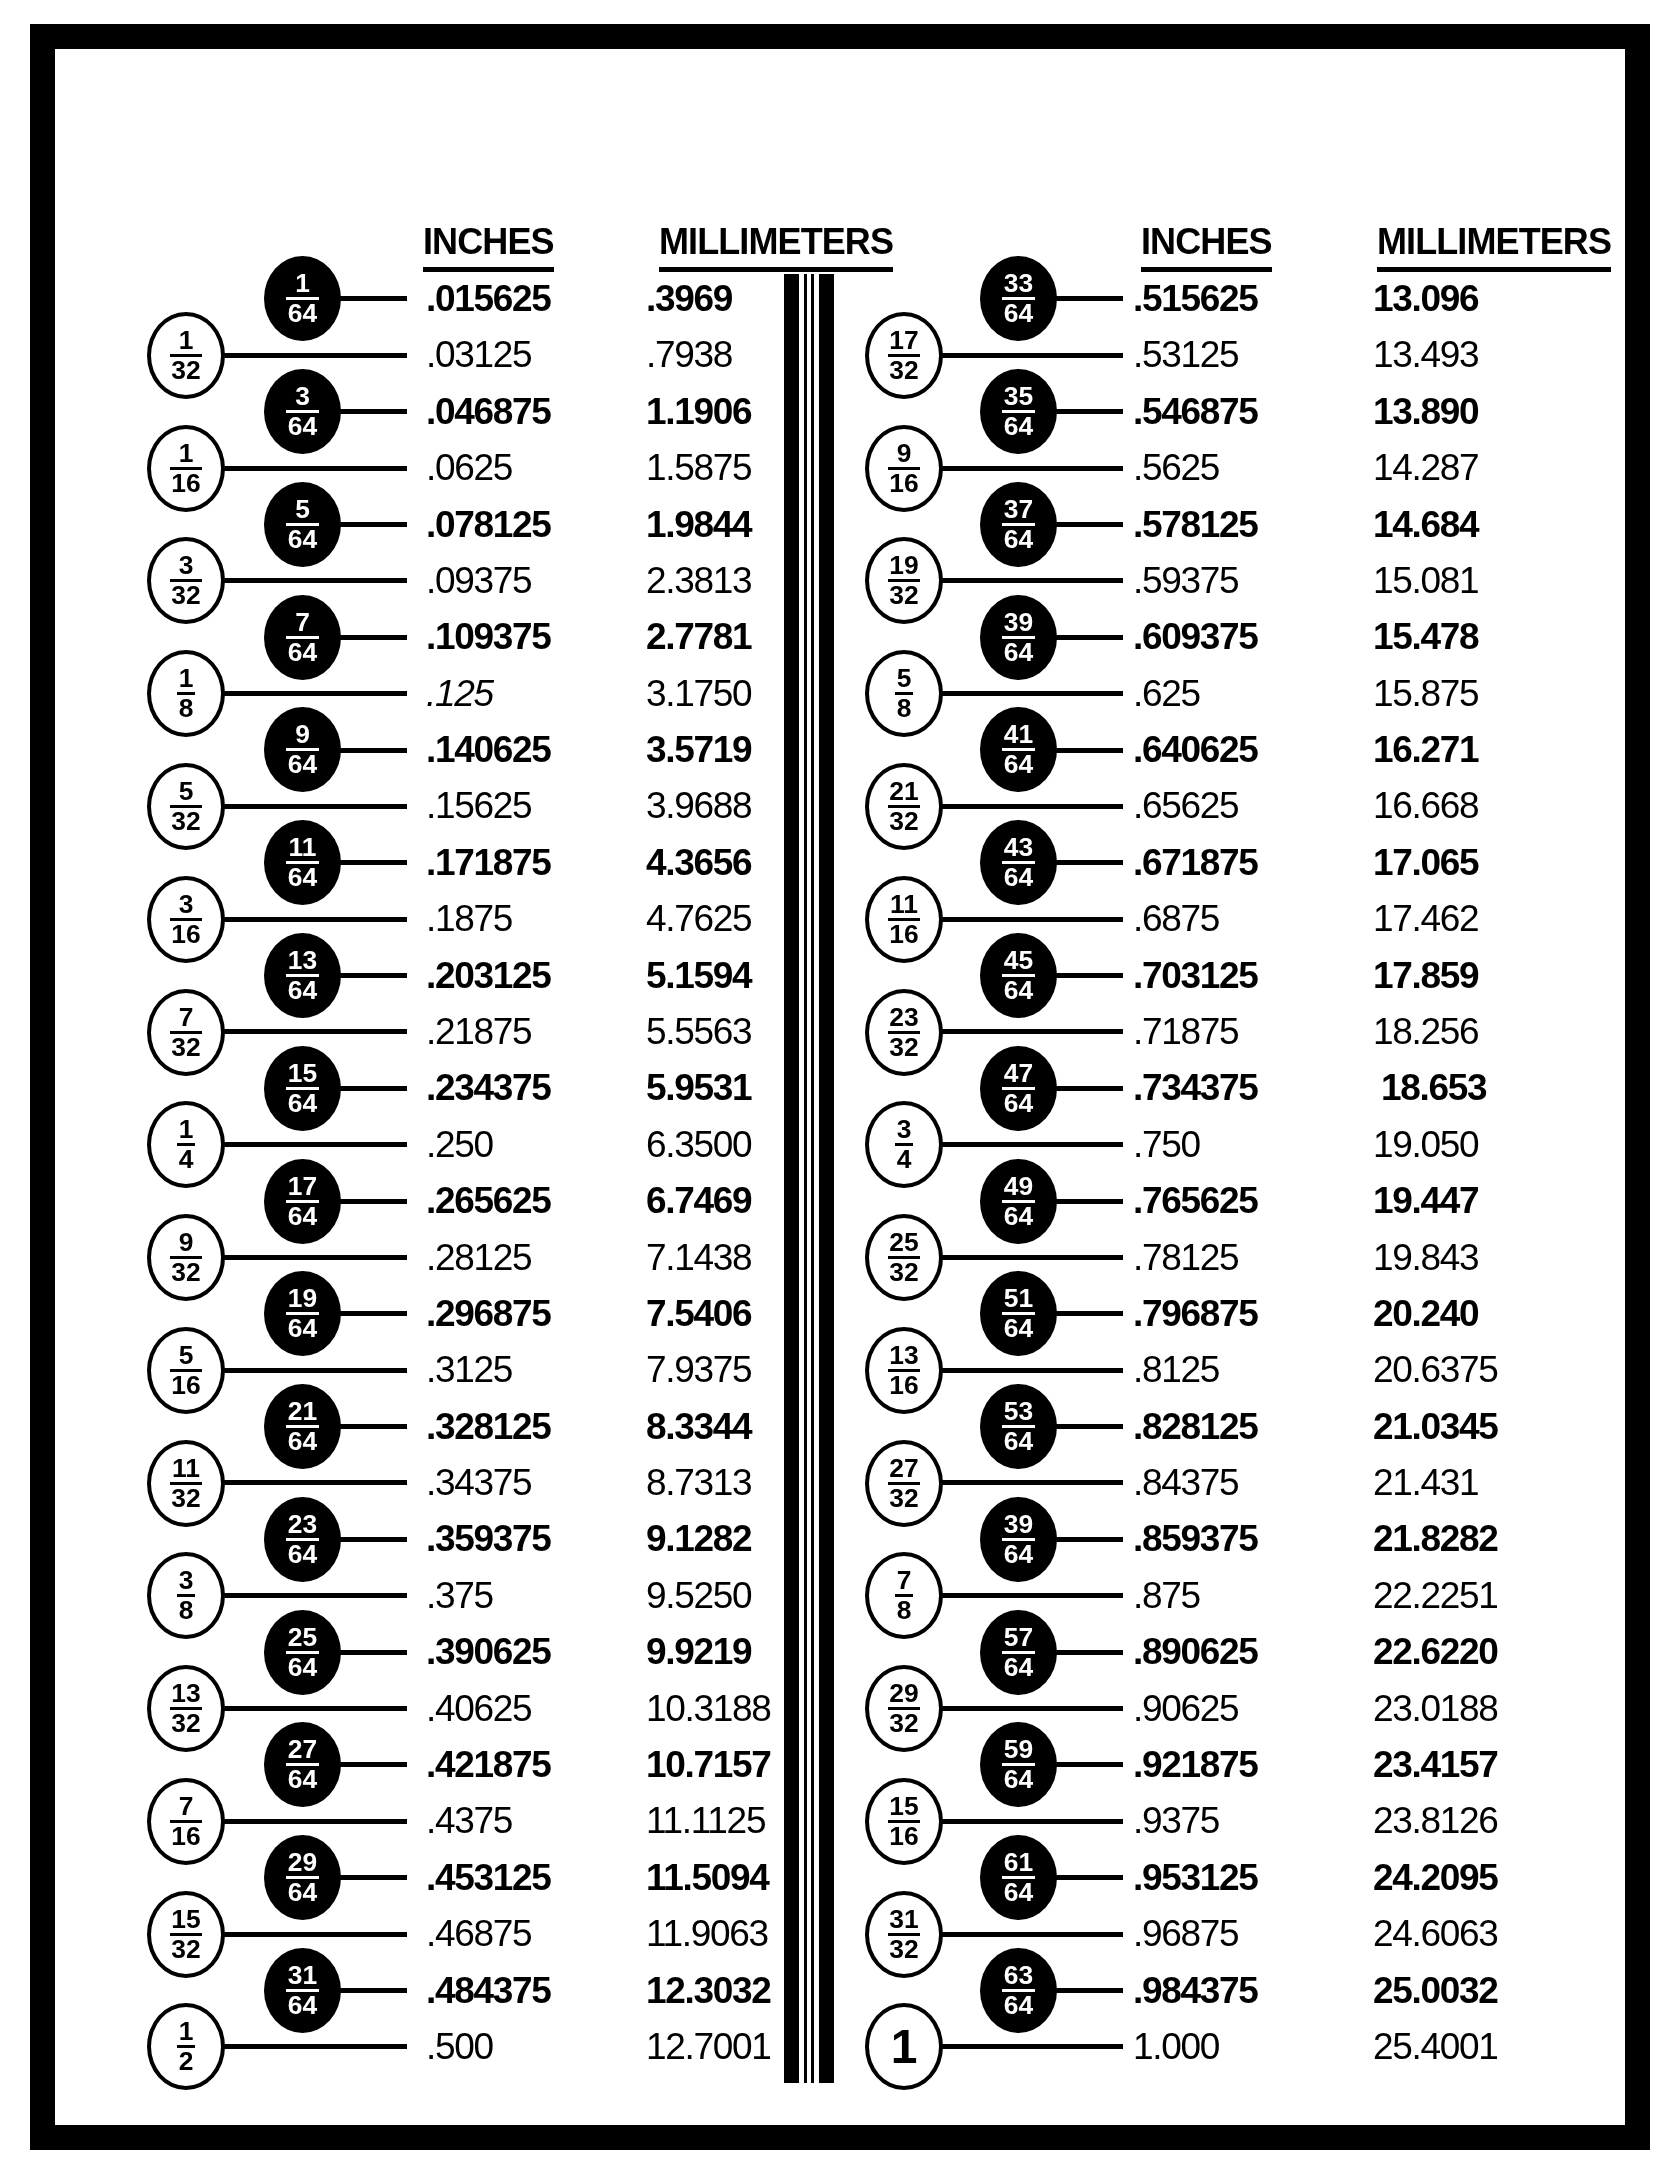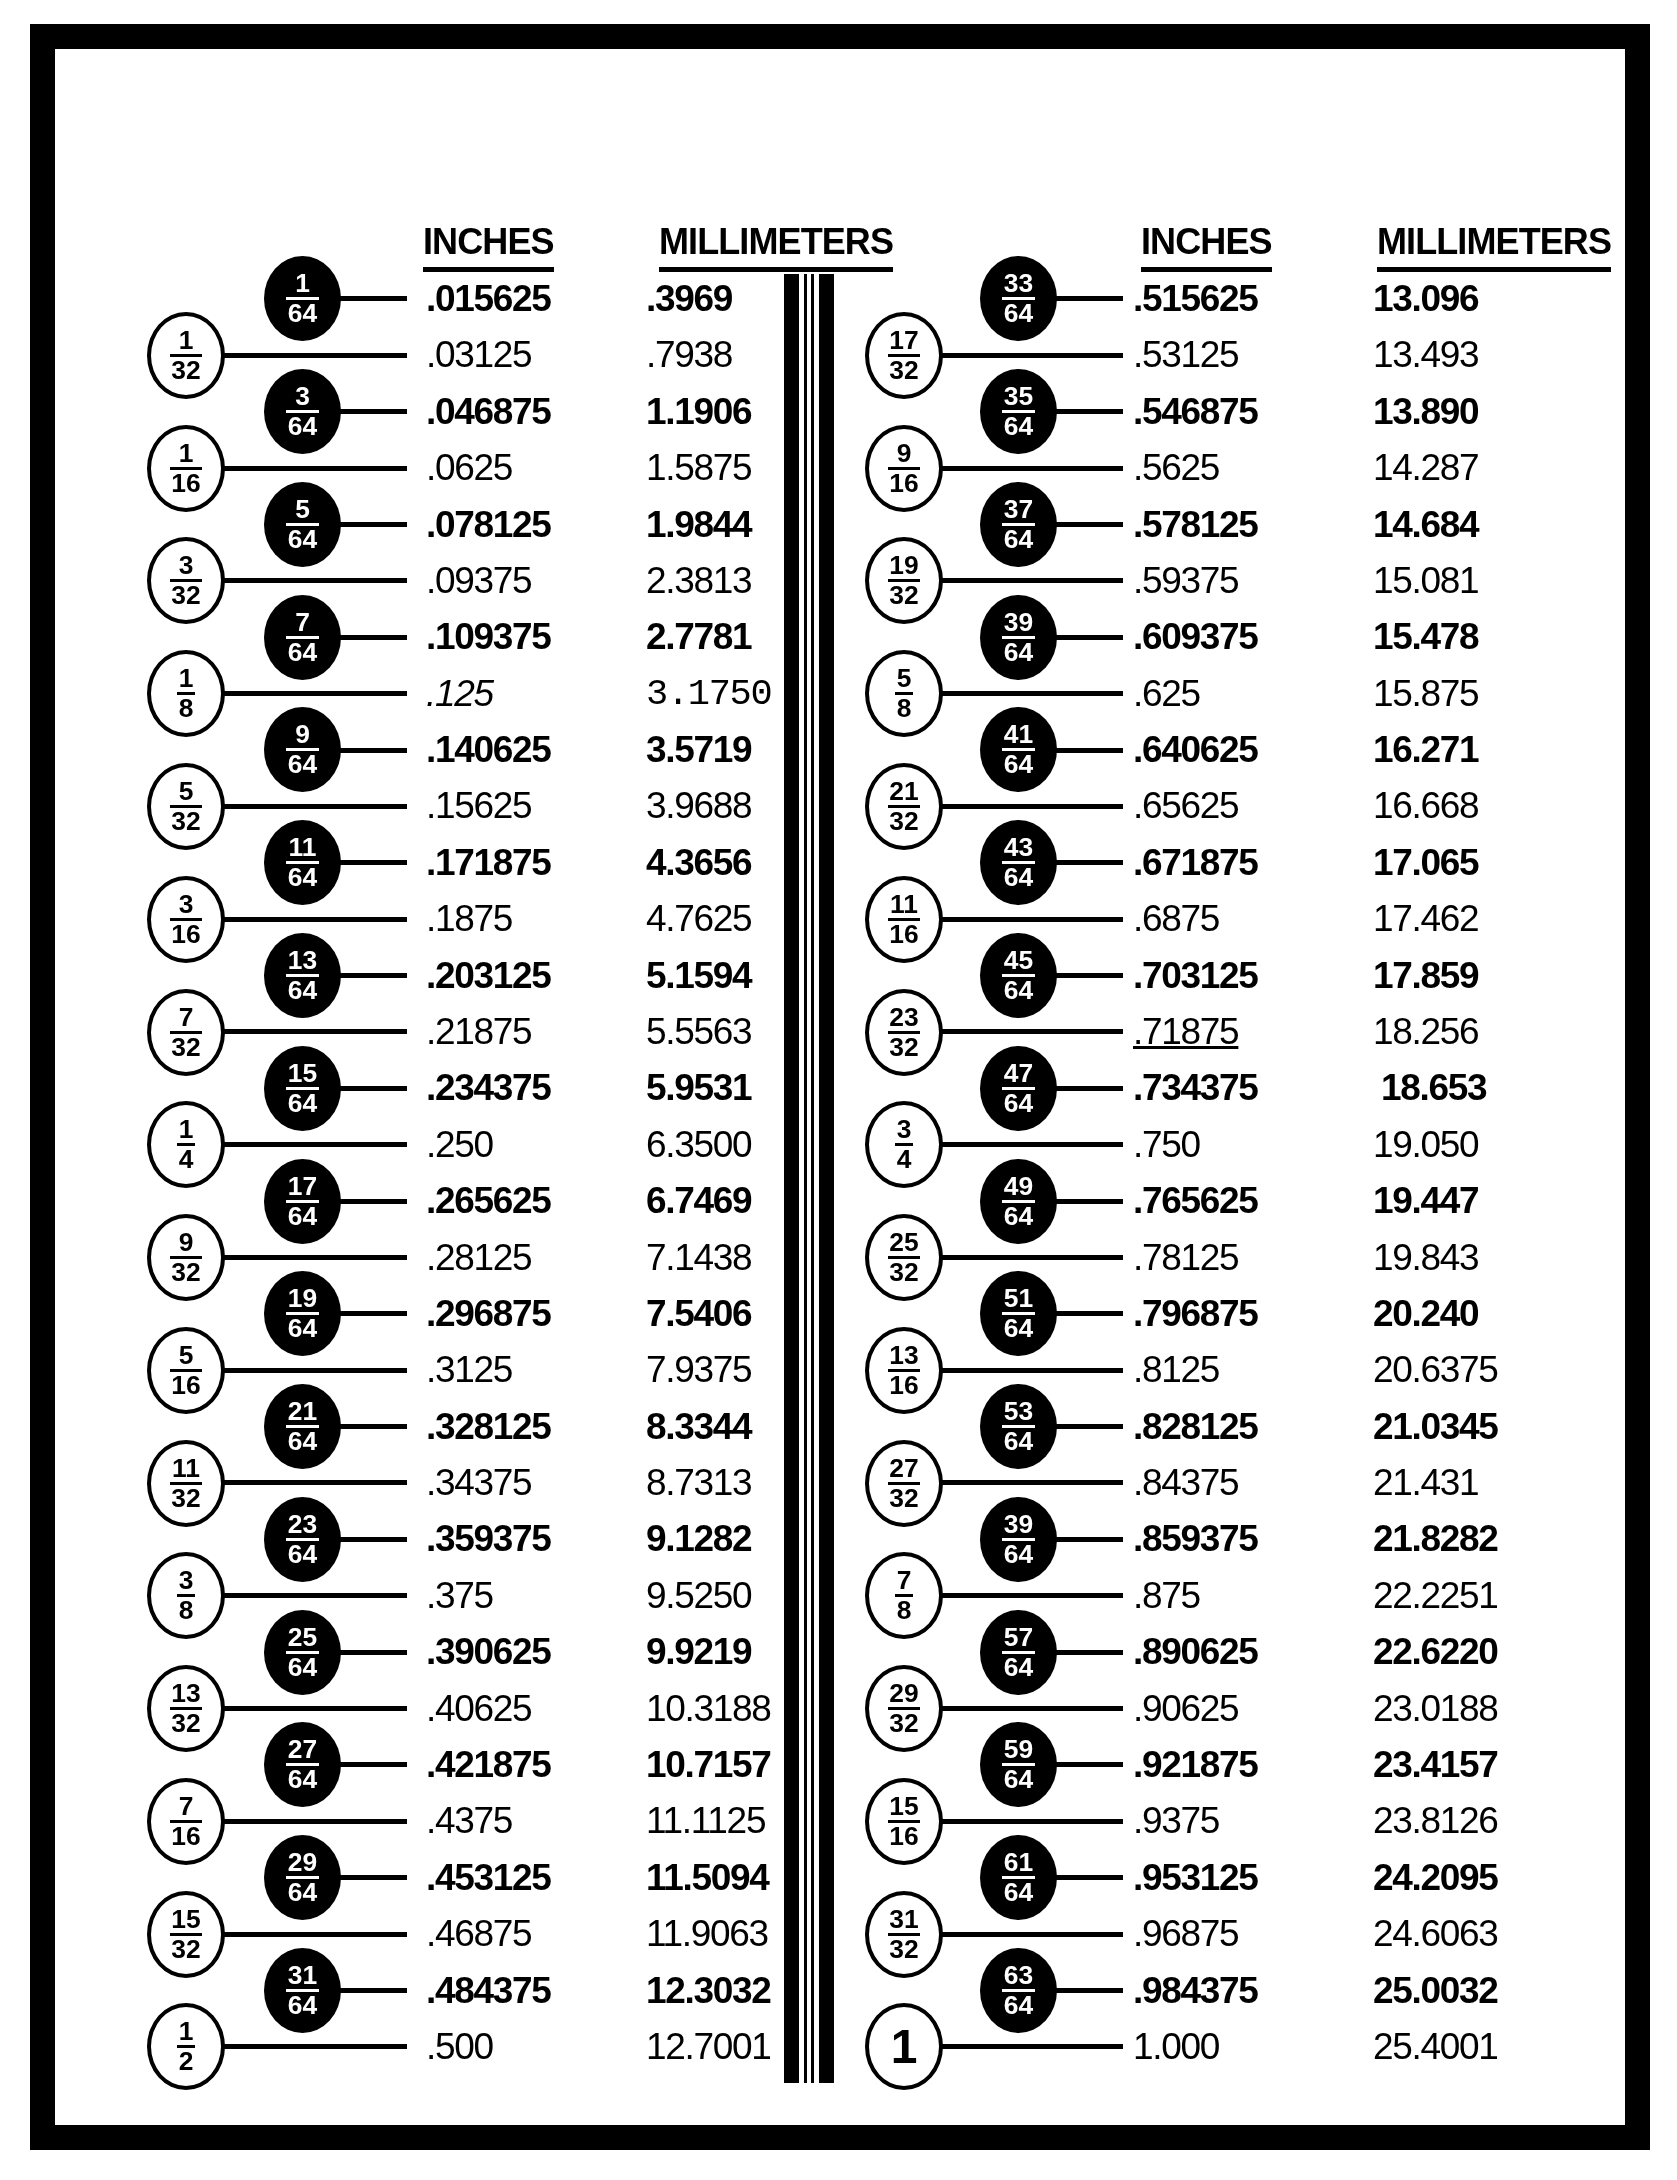--- a/index.html
+++ b/index.html
@@ -115,21 +115,21 @@
       <div class="val bold" style="left: 426px; top: 608px;">.109375</div>
       <div class="val bold" style="left: 646px; top: 608px;">2.7781</div>
       <div class="connector" style="left: 221px; width: 186px; top: 691px;"></div>
       <div class="circle white" style="left: 147px; top: 650px;">
         <div class="frac">
           <div class="num">1</div>
           <div class="den">8</div>
         </div>
       </div>
       <div class="val" style="left: 426px; top: 665px; font-style: italic;">.125</div>
-      <div class="val" style="left: 646px; top: 665px; font-family: Liberation Mono, monospace;">3.1750</div>
+      <div class="val" style="left: 646px; top: 665px;">3.1750</div>
       <div class="connector" style="left: 336px; width: 71px; top: 748px;"></div>
       <div class="circle black" style="left: 264px; top: 707px;">
         <div class="frac">
           <div class="num">9</div>
           <div class="den">64</div>
         </div>
       </div>
       <div class="val bold" style="left: 426px; top: 721px;">.140625</div>
       <div class="val bold" style="left: 646px; top: 721px;">3.5719</div>
       <div class="connector" style="left: 221px; width: 186px; top: 804px;"></div>
@@ -456,21 +456,21 @@
       </div>
       <div class="val bold" style="left: 1133px; top: 947px;">.703125</div>
       <div class="val bold" style="left: 1373px; top: 947px;">17.859</div>
       <div class="connector" style="left: 940px; width: 183px; top: 1029px;"></div>
       <div class="circle white" style="left: 865px; top: 989px;">
         <div class="frac">
           <div class="num">23</div>
           <div class="den">32</div>
         </div>
       </div>
-      <div class="val" style="left: 1133px; top: 1003px; text-decoration: underline;">.71875</div>
+      <div class="val" style="left: 1133px; top: 1003px;">.71875</div>
       <div class="val" style="left: 1373px; top: 1003px;">18.256</div>
       <div class="connector" style="left: 1053px; width: 70px; top: 1086px;"></div>
       <div class="circle black" style="left: 980px; top: 1046px;">
         <div class="frac">
           <div class="num">47</div>
           <div class="den">64</div>
         </div>
       </div>
       <div class="val bold" style="left: 1133px; top: 1059px;">.734375</div>
       <div class="val bold" style="left: 1373px; top: 1059px; margin-left: 8px;">18.653</div>

